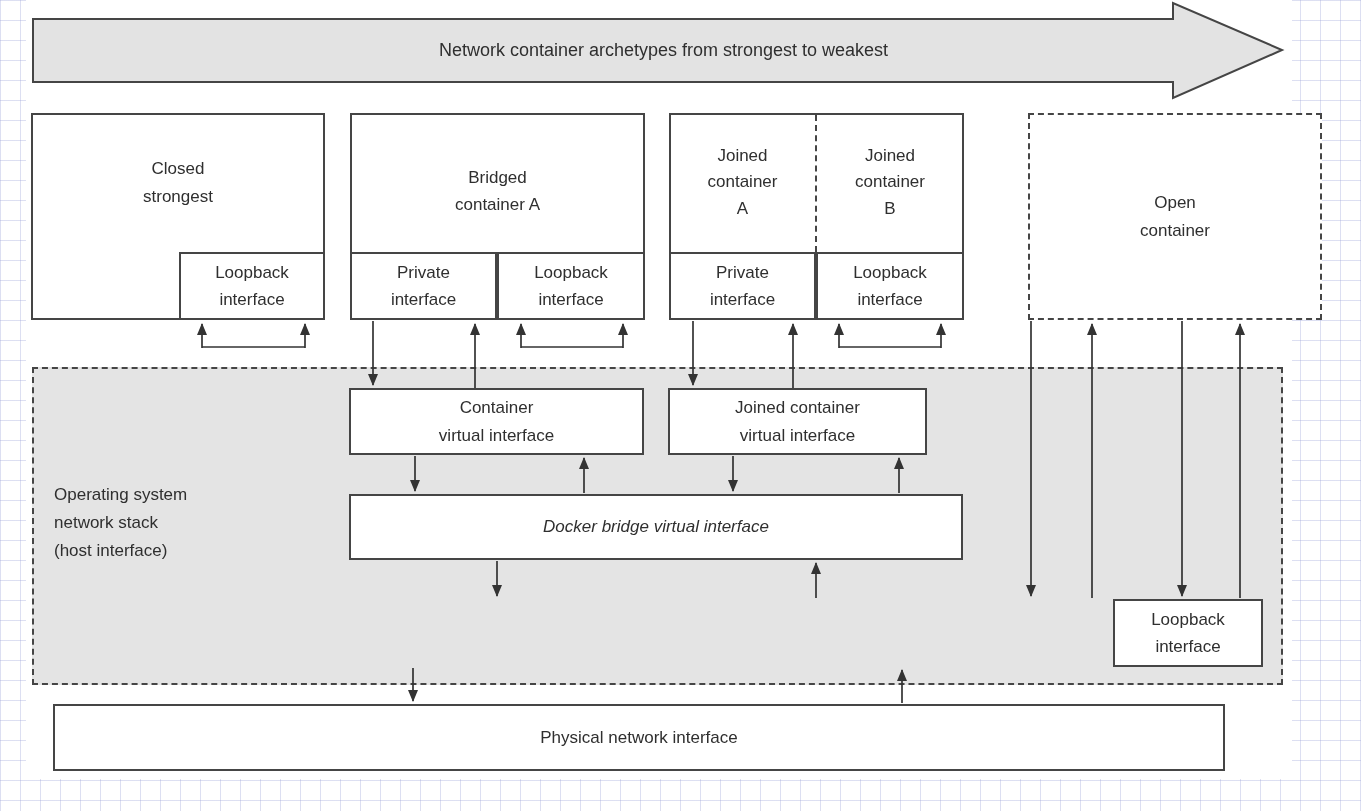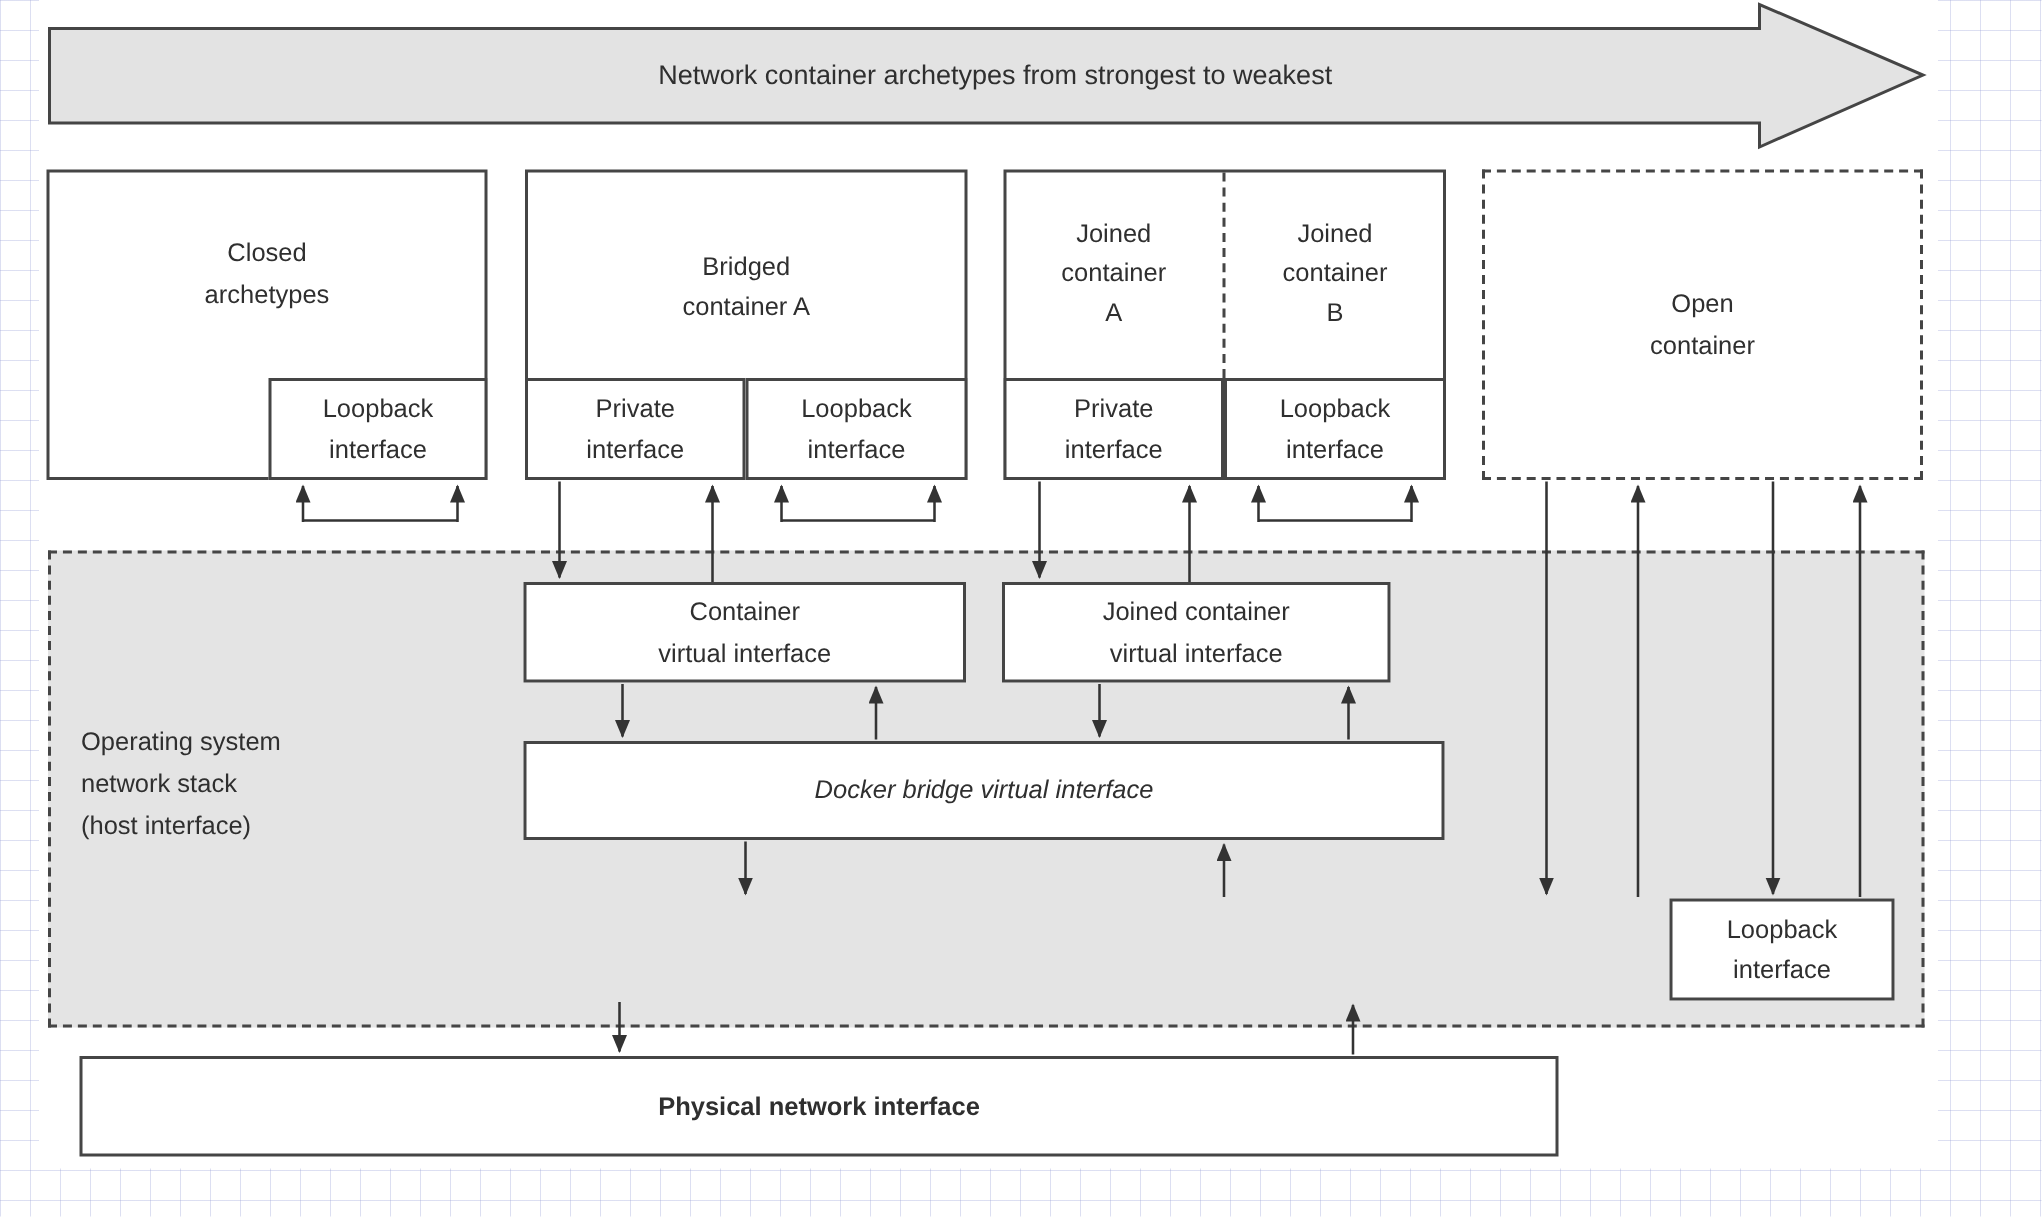--- a/index.html
+++ b/index.html
@@ -61,21 +61,21 @@
 <div class="canvas">
   <div class="figure-bg"></div>
 
   <svg class="overlay" width="1361" height="811">
     <polygon points="33,19 1173,19 1173,3 1282,50 1173,98 1173,82 33,82" fill="#e3e3e3" stroke="#454545" stroke-width="2"></polygon>
   </svg>
   <div class="lbl" style="left:33px;top:19px;width:1249px;height:63px;font-size:18px;padding-left:12px;">Network container archetypes from strongest to weakest</div>
 
   <div class="box" style="left:31px;top:113px;width:294px;height:207px;"></div>
   <div class="lbl" style="left:31px;top:113px;width:294px;height:139px;">Closed
-archetypes</div>
+strongest</div>
   <div class="boxlbl" style="left:179px;top:252px;width:146px;height:68px;">Loopback
 interface</div>
 
   <div class="box" style="left:350px;top:113px;width:295px;height:207px;"></div>
   <div class="lbl" style="left:350px;top:113px;width:295px;height:156px;">Bridged
 container A</div>
   <div class="boxlbl" style="left:350px;top:252px;width:147px;height:68px;">Private
 interface</div>
   <div class="boxlbl" style="left:497px;top:252px;width:148px;height:68px;">Loopback
 interface</div>
@@ -86,37 +86,37 @@
 container
 A</div>
   <div class="lbl" style="left:816px;top:113px;width:148px;height:139px;line-height:1.55;">Joined
 container
 B</div>
   <div class="boxlbl" style="left:669px;top:252px;width:147px;height:68px;">Private
 interface</div>
   <div class="boxlbl" style="left:816px;top:252px;width:148px;height:68px;">Loopback
 interface</div>
 
-  <div class="boxlbl dashed box" style="left:988px;top:113px;width:294px;height:207px;">Open
+  <div class="boxlbl dashed box" style="left:1028px;top:113px;width:294px;height:207px;">Open
 container</div>
 
   <div class="box gray dashed" style="left:32px;top:367px;width:1251px;height:318px;"></div>
   <div class="lbl left" style="left:54px;top:480px;width:250px;height:86px;line-height:1.65;">Operating system
 network stack
 (host interface)</div>
 
   <div class="boxlbl" style="left:349px;top:388px;width:295px;height:67px;">Container
 virtual interface</div>
   <div class="boxlbl" style="left:668px;top:388px;width:259px;height:67px;">Joined container
 virtual interface</div>
   <div class="boxlbl" style="left:349px;top:494px;width:614px;height:66px;font-style:italic;">Docker bridge virtual interface</div>
   <div class="boxlbl" style="left:1113px;top:599px;width:150px;height:68px;">Loopback
 interface</div>
 
-  <div class="boxlbl" style="left:53px;top:704px;width:986px;height:67px;font-weight:bold;">Physical network interface</div>
+  <div class="boxlbl" style="left:53px;top:704px;width:1172px;height:67px;">Physical network interface</div>
 
   <svg class="overlay" width="1361" height="811">
     <defs>
       <marker id="ah" markerUnits="userSpaceOnUse" markerWidth="14" markerHeight="12" refX="11" refY="5" orient="auto">
         <path class="ah" d="M0,0 L12,5 L0,10 Z"></path>
       </marker>
     </defs>
 
     <line class="ln" x1="202" y1="347" x2="305" y2="347"></line>
     <line class="ln" x1="202" y1="348" x2="202" y2="324" marker-end="url(#ah)"></line>

